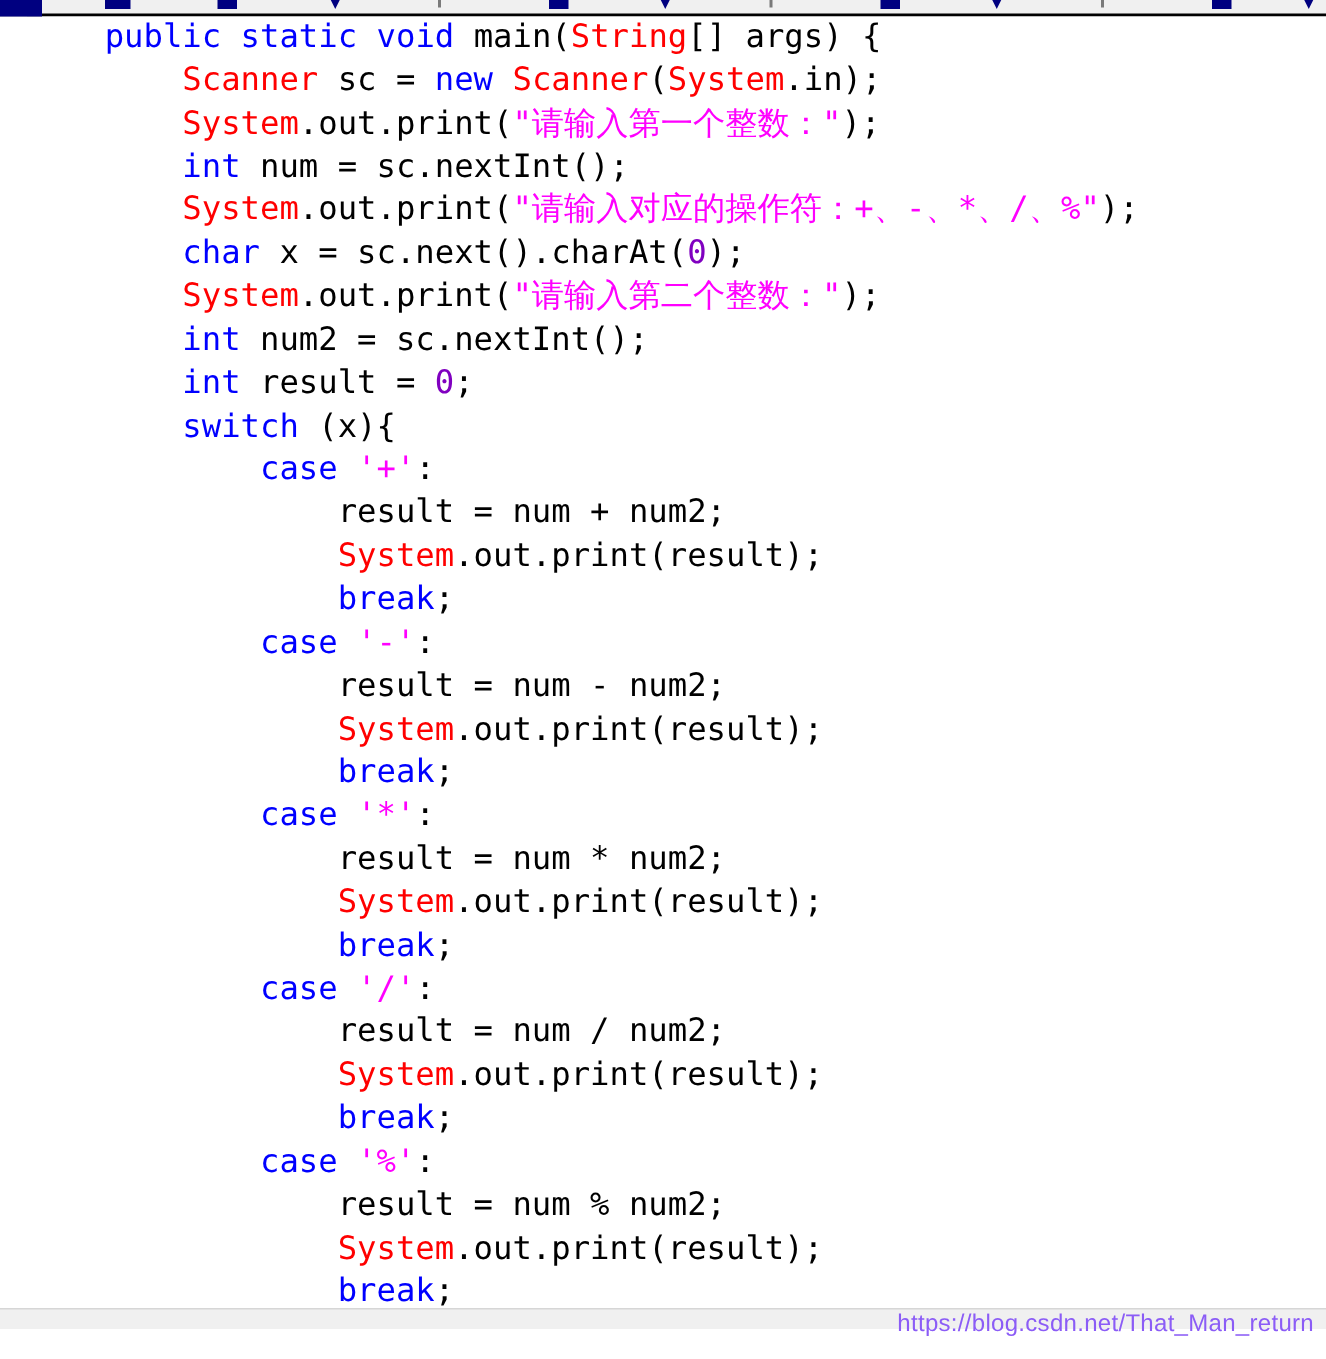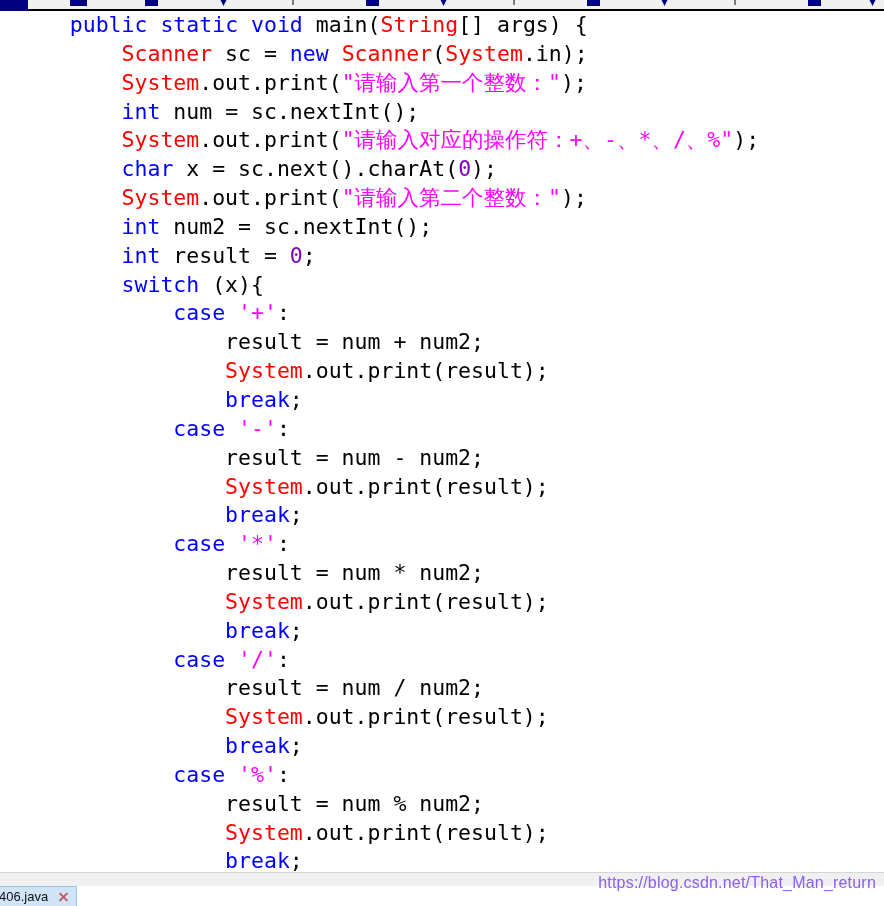--- a/index.html
+++ b/index.html
@@ -186,22 +186,16 @@
     </div>
   <div class="edge-marker"></div>
 
   <div class="editor">
     <div class="gutter"></div>
     <div class="code" id="code-content" style="font-size: 21.5px; line-height: 28.85px;"><span class="ln"><span class="pln">    </span><span class="kw">public</span><span class="pln"> </span><span class="kw">static</span><span class="pln"> </span><span class="kw">void</span><span class="pln"> main(</span><span class="typ">String</span><span class="pln">[] args) {</span></span><span class="ln"><span class="pln">        </span><span class="typ">Scanner</span><span class="pln"> sc = </span><span class="kw">new</span><span class="pln"> </span><span class="typ">Scanner</span><span class="pln">(</span><span class="typ">System</span><span class="pln">.in);</span></span><span class="ln"><span class="pln">        </span><span class="typ">System</span><span class="pln">.out.print(</span><span class="str">"请输入第一个整数："</span><span class="pln">);</span></span><span class="ln"><span class="pln">        </span><span class="kw">int</span><span class="pln"> num = sc.nextInt();</span></span><span class="ln"><span class="pln">        </span><span class="typ">System</span><span class="pln">.out.print(</span><span class="str">"请输入对应的操作符：+、-、*、/、%"</span><span class="pln">);</span></span><span class="ln"><span class="pln">        </span><span class="kw">char</span><span class="pln"> x = sc.next().charAt(</span><span class="num">0</span><span class="pln">);</span></span><span class="ln"><span class="pln">        </span><span class="typ">System</span><span class="pln">.out.print(</span><span class="str">"请输入第二个整数："</span><span class="pln">);</span></span><span class="ln"><span class="pln">        </span><span class="kw">int</span><span class="pln"> num2 = sc.nextInt();</span></span><span class="ln"><span class="pln">        </span><span class="kw">int</span><span class="pln"> result = </span><span class="num">0</span><span class="pln">;</span></span><span class="ln"><span class="pln">        </span><span class="kw">switch</span><span class="pln"> (x){</span></span><span class="ln"><span class="pln">            </span><span class="kw">case</span><span class="pln"> </span><span class="str">'+'</span><span class="pln">:</span></span><span class="ln"><span class="pln">                result = num + num2;</span></span><span class="ln"><span class="pln">                </span><span class="typ">System</span><span class="pln">.out.print(result);</span></span><span class="ln"><span class="pln">                </span><span class="kw">break</span><span class="pln">;</span></span><span class="ln"><span class="pln">            </span><span class="kw">case</span><span class="pln"> </span><span class="str">'-'</span><span class="pln">:</span></span><span class="ln"><span class="pln">                result = num - num2;</span></span><span class="ln"><span class="pln">                </span><span class="typ">System</span><span class="pln">.out.print(result);</span></span><span class="ln"><span class="pln">                </span><span class="kw">break</span><span class="pln">;</span></span><span class="ln"><span class="pln">            </span><span class="kw">case</span><span class="pln"> </span><span class="str">'*'</span><span class="pln">:</span></span><span class="ln"><span class="pln">                result = num * num2;</span></span><span class="ln"><span class="pln">                </span><span class="typ">System</span><span class="pln">.out.print(result);</span></span><span class="ln"><span class="pln">                </span><span class="kw">break</span><span class="pln">;</span></span><span class="ln"><span class="pln">            </span><span class="kw">case</span><span class="pln"> </span><span class="str">'/'</span><span class="pln">:</span></span><span class="ln"><span class="pln">                result = num / num2;</span></span><span class="ln"><span class="pln">                </span><span class="typ">System</span><span class="pln">.out.print(result);</span></span><span class="ln"><span class="pln">                </span><span class="kw">break</span><span class="pln">;</span></span><span class="ln"><span class="pln">            </span><span class="kw">case</span><span class="pln"> </span><span class="str">'%'</span><span class="pln">:</span></span><span class="ln"><span class="pln">                result = num % num2;</span></span><span class="ln"><span class="pln">                </span><span class="typ">System</span><span class="pln">.out.print(result);</span></span><span class="ln"><span class="pln">                </span><span class="kw">break</span><span class="pln">;</span></span></div>
   </div>
 
   <div class="tabbar-gap"></div>
 
-  <div class="tabbar" id="file-tab-bar">
-      <div class="tab" style="left: -6px;">
-        <span>406.java</span>
-        <span class="tab-close"></span>
-      </div>
-    </div>
 
   <div class="watermark">https://blog.csdn.net/That_Man_return</div>
 
 </div>
 
 </body></html>

